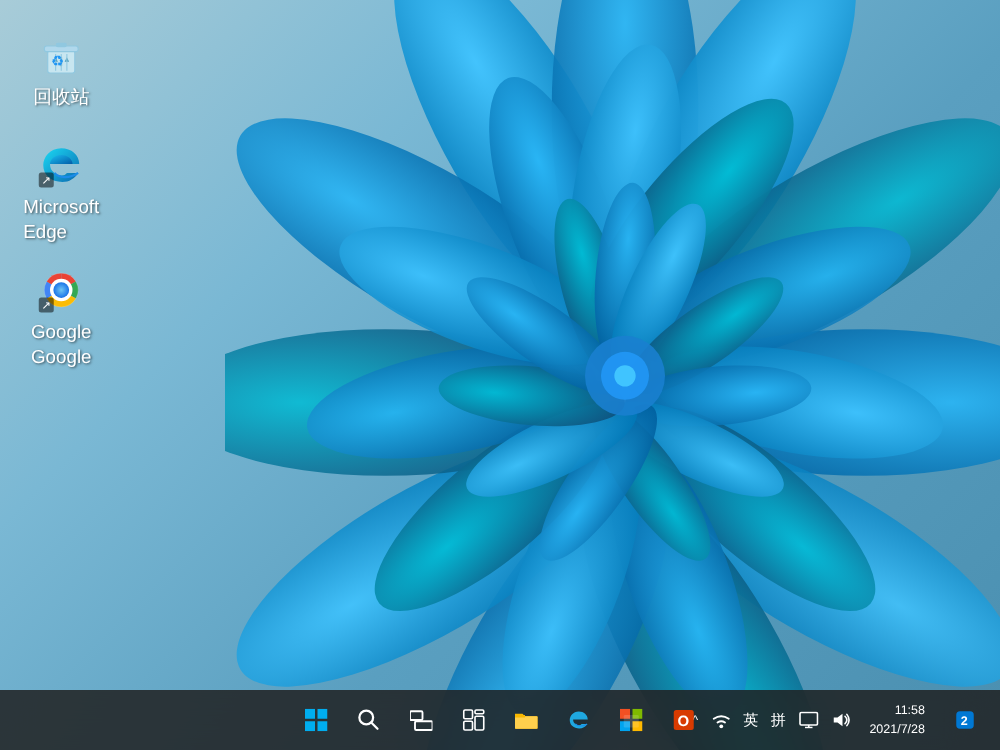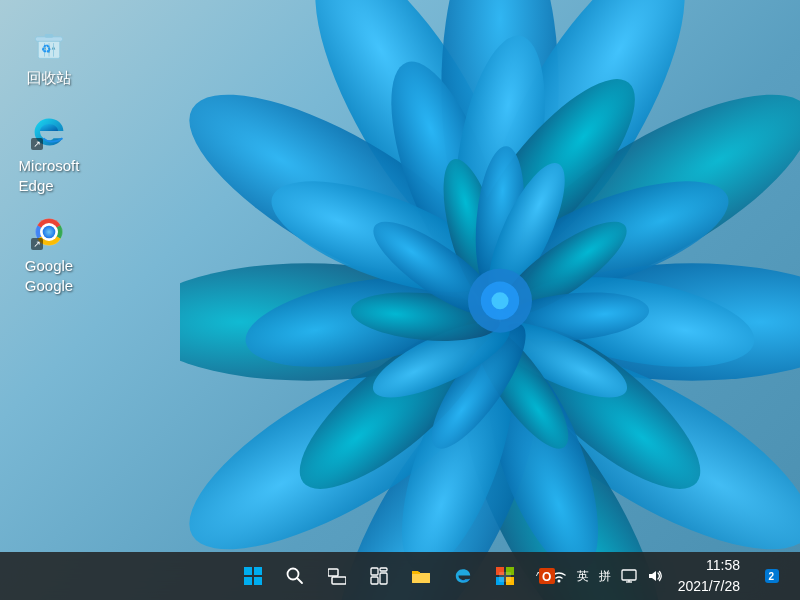--- a/index.html
+++ b/index.html
@@ -117,21 +117,21 @@
       display: flex;
       align-items: center;
       justify-content: center;
       border-radius: 4px;
       cursor: pointer;
       position: relative;
     }
 
     .taskbar-time {
       color: white;
-      font-size: 14px;
+      font-size: 10px;
       text-align: right;
       line-height: 1.5;
       cursor: pointer;
       padding: 0 8px;
     }
 
     
     .recycle-bin-svg { width: 36px; height: 36px; }
 
     

